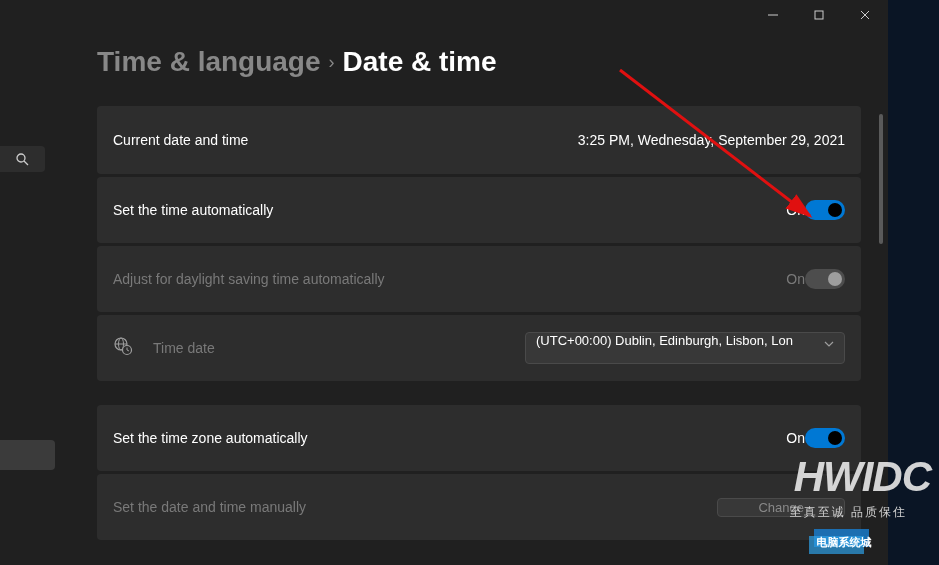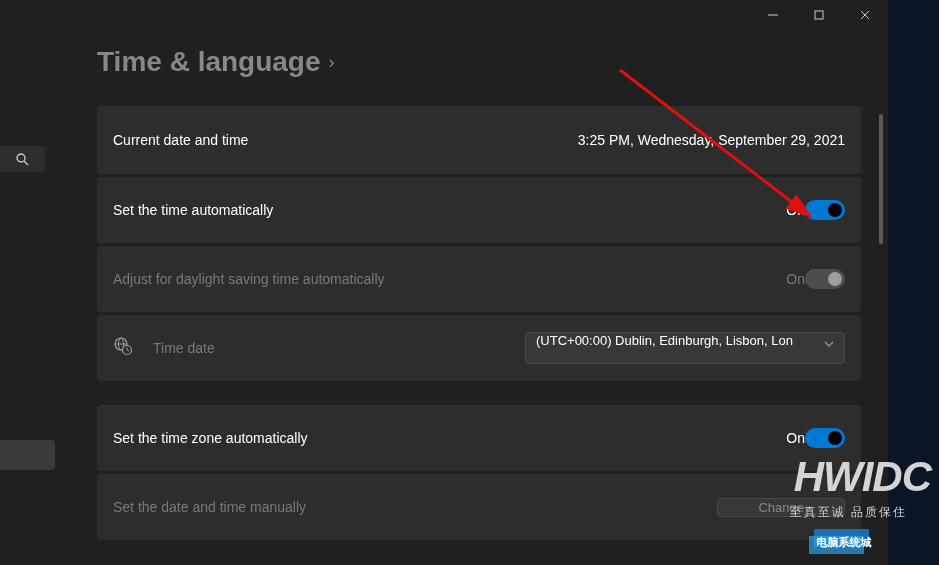--- a/index.html
+++ b/index.html
@@ -62,20 +62,21 @@
           <line x1="1" y1="1" x2="9" y2="9" stroke="currentColor" stroke-width="1"></line>
           <line x1="9" y1="1" x2="1" y2="9" stroke="currentColor" stroke-width="1"></line>
         </svg>
     </div>
   </div>
 
   <div class="content">
     <div class="breadcrumb">
       <span class="crumb-parent">Time &amp; language</span>
       <span class="crumb-sep">›</span>
+      <span class="crumb-current">Date &amp; time</span>
     </div>
 
     <div class="rows">
 
       <div class="row tall">
         <span class="row-label">Current date and time</span>
         <span class="row-value">3:25 PM, Wednesday, September 29, 2021</span>
       </div>
 
       <div class="row">

